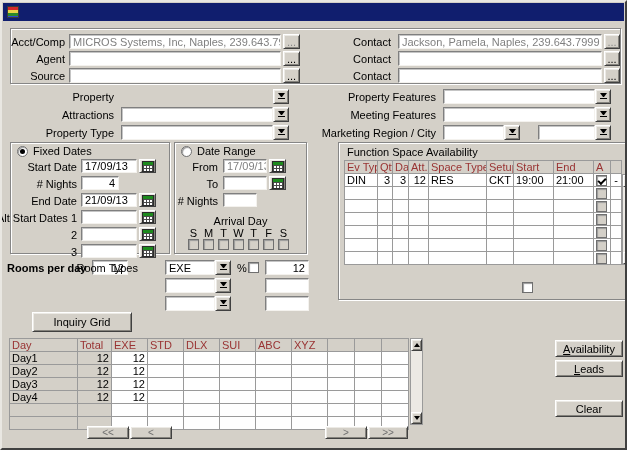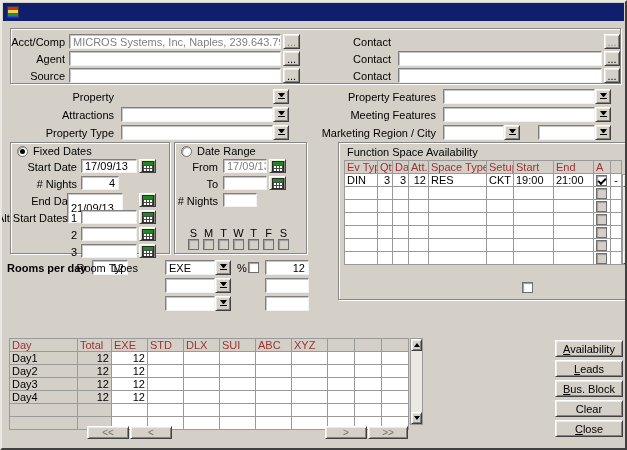--- a/index.html
+++ b/index.html
@@ -65,20 +65,21 @@
   <div class="titlebar">
     <span class="appicon"></span>
   </div>
 
   <div class="etched" style="left:8px;top:26px;width:611px;height:56px;">
 
     <span class="lblr" style="right:555px;top:7px;">Acct/Comp</span>
     <div class="fld dis" style="left:58px;top:5px;width:212px;">MICROS Systems, Inc, Naples, 239.643.7999</div>
     <div class="sbtn raised dis" style="left:272px;top:5px;width:17px;">...</div>
     <span class="lblr" style="right:229px;top:7px;">Contact</span>
+    <div class="fld dis" style="left:387px;top:5px;width:204px;">Jackson, Pamela, Naples, 239.643.7999</div>
     <div class="sbtn raised dis" style="left:593px;top:5px;width:16px;">...</div>
 
     <span class="lblr" style="right:555px;top:24px;">Agent</span>
     <div class="fld" style="left:58px;top:22px;width:212px;"></div>
     <div class="sbtn raised" style="left:272px;top:22px;width:17px;">...</div>
     <span class="lblr" style="right:229px;top:24px;">Contact</span>
     <div class="fld" style="left:387px;top:22px;width:204px;"></div>
     <div class="sbtn raised" style="left:593px;top:22px;width:16px;">...</div>
 
     <span class="lblr" style="right:555px;top:41px;">Source</span>
@@ -135,21 +136,21 @@
     <span class="lblr" style="right:92px;top:18px;">Start Date</span>
     <div class="fld" style="left:70px;top:16px;width:56px;height:14px;">17/09/13</div>
     <div class="sbtn raised" style="left:128px;top:16px;width:17px;height:14px;">
         <span class="calglyph"></span>
       </div>
 
     <span class="lblr" style="right:92px;top:35px;"># Nights</span>
     <div class="fld num" style="left:70px;top:33px;width:38px;height:14px;">4</div>
 
     <span class="lblr" style="right:92px;top:52px;">End Date</span>
-    <div class="fld" style="left:56px;top:50px;width:56px;height:30px;">21/09/13</div>
+    <div class="fld" style="left:70px;top:50px;width:56px;height:14px;">21/09/13</div>
     <div class="sbtn raised" style="left:128px;top:50px;width:17px;height:14px;">
         <span class="calglyph"></span>
       </div>
 
     <span class="lblr" style="right:92px;top:69px;">Alt Start Dates 1</span>
     <div class="fld" style="left:70px;top:67px;width:56px;height:14px;"></div>
     <div class="sbtn raised" style="left:128px;top:67px;width:17px;height:14px;">
         <span class="calglyph"></span>
       </div>
 
@@ -178,20 +179,21 @@
 
     <span class="lblr" style="right:88px;top:35px;">To</span>
     <div class="fld" style="left:48px;top:33px;width:44px;height:14px;"></div>
     <div class="sbtn raised" style="left:94px;top:33px;width:17px;height:14px;">
         <span class="calglyph"></span>
       </div>
 
     <span class="lblr" style="right:88px;top:52px;"># Nights</span>
     <div class="fld num" style="left:48px;top:50px;width:34px;height:14px;"></div>
 
+    <div class="lbll" style="left:0;right:0;top:72px;text-align:center;position:absolute;">Arrival Day</div>
     <span class="lbll" style="left:13px;top:84px;width:11px;text-align:center;">S</span>
     <span class="lbll" style="left:28px;top:84px;width:11px;text-align:center;">M</span>
     <span class="lbll" style="left:43px;top:84px;width:11px;text-align:center;">T</span>
     <span class="lbll" style="left:58px;top:84px;width:11px;text-align:center;">W</span>
     <span class="lbll" style="left:73px;top:84px;width:11px;text-align:center;">T</span>
     <span class="lbll" style="left:88px;top:84px;width:11px;text-align:center;">F</span>
     <span class="lbll" style="left:103px;top:84px;width:11px;text-align:center;">S</span>
     <span class="cb flat" style="left:13px;top:96px;"></span>
     <span class="cb flat" style="left:28px;top:96px;"></span>
     <span class="cb flat" style="left:43px;top:96px;"></span>
@@ -357,20 +359,21 @@
       <span class="ddglyph"></span>
     </div>
   <div class="fld num" style="left:263px;top:276px;width:44px;"></div>
 
   <div class="fld" style="left:163px;top:294px;width:50px;"></div>
   <div class="sbtn raised" style="left:213px;top:294px;width:16px;">
       <span class="ddglyph"></span>
     </div>
   <div class="fld num" style="left:263px;top:294px;width:44px;"></div>
 
+  <div class="sbtn raised" style="left:30px;top:310px;width:100px;height:20px;">Inquiry Grid</div>
 
   <table class="grid" style="left:7px;top:336px;width:399px;">
     <colgroup>
       <col style="width:68px">
         <col style="width:34px">
         <col style="width:36px">
         <col style="width:36px">
       <col style="width:36px">
         <col style="width:36px">
         <col style="width:36px">
@@ -487,23 +490,17 @@
   <div class="pager raised" style="left:128px;top:424px;width:42px;">&lt;</div>
   <div class="pager raised" style="left:323px;top:424px;width:42px;">&gt;</div>
   <div class="pager raised" style="left:366px;top:424px;width:40px;">&gt;&gt;</div>
 
   <div class="abtn raised" style="top:358px;">
     <span><span class="ul">L</span><span>eads</span></span>
   </div>
   <div class="abtn raised" style="top:338px;">
     <span><span class="ul">A</span><span>vailability</span></span>
   </div>
-  <div class="abtn raised" style="top:378px;">
-    <span><span class="ul">B</span><span>us. Block</span></span>
-  </div>
   <div class="abtn raised" style="top:398px;">
     <span><span class="ul"></span><span>Clear</span></span>
   </div>
-  <div class="abtn raised" style="top:418px;">
-    <span><span class="ul">C</span><span>lose</span></span>
-  </div>
 
 </div>
 
 </body></html>

